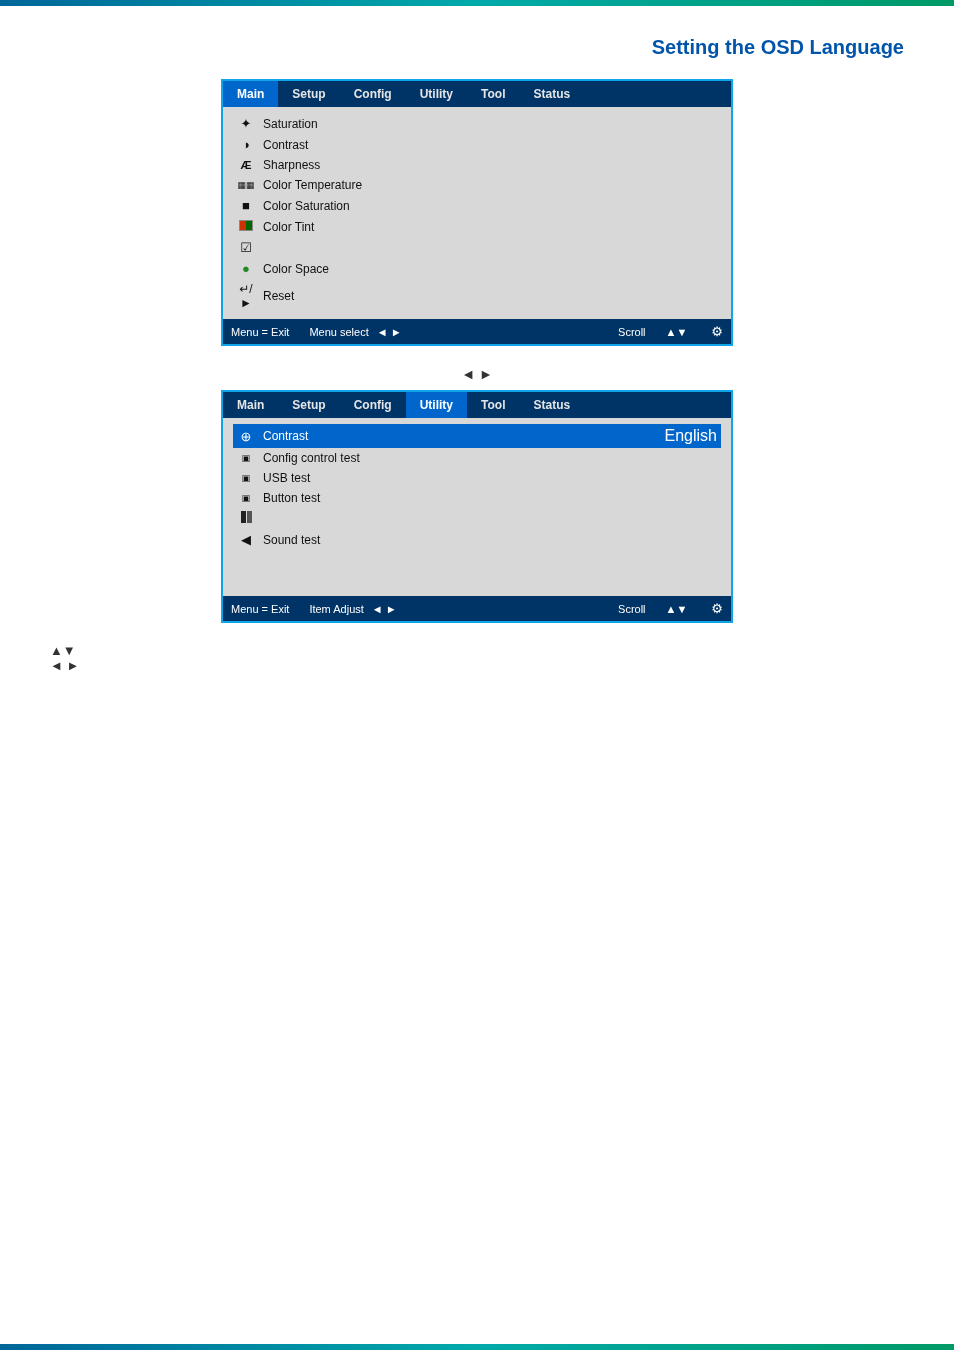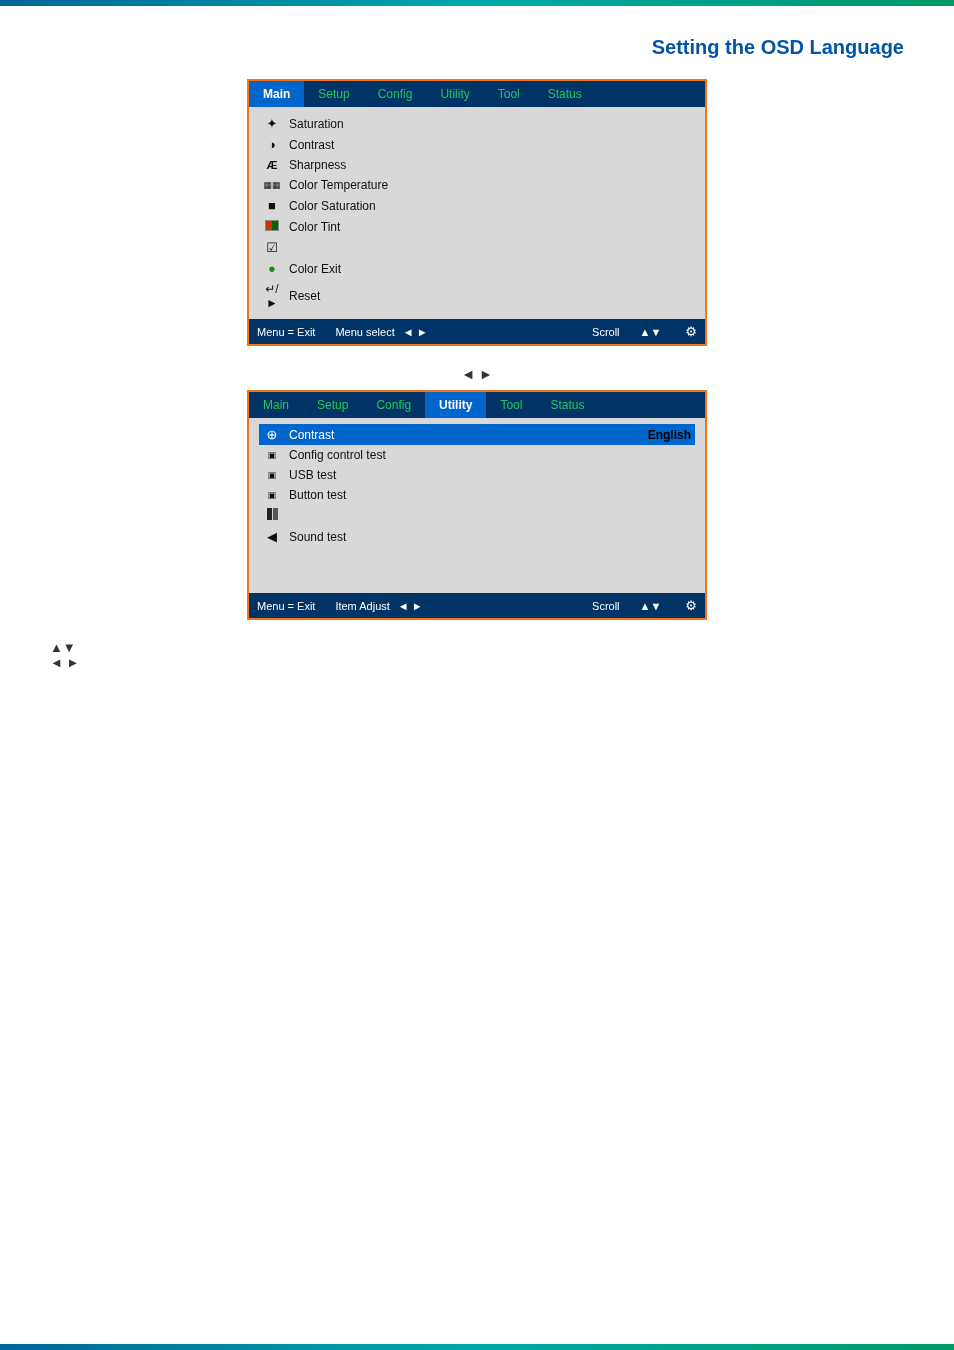--- a/index.html
+++ b/index.html
@@ -35,37 +35,37 @@
     .page-title {
       color: #0055aa;
       font-size: 20px;
       font-weight: bold;
       margin-bottom: 20px;
       text-align: right;
     }
 
     
     .osd-box {
-      border: 2px solid #f97316;
+      border: 2px solid #0ea5e9;
       background: #e8e8e8;
-      width: 460px;
+      width: 512px;
       margin: 0 auto 20px auto;
       font-size: 12px;
     }
 
     .osd-tabs {
       display: flex;
       background: #003366;
     }
 
     .osd-tab {
       padding: 6px 14px;
-      color: #22c55e;
+      color: #e5e5e5;
       font-size: 12px;
-      font-weight: normal;
+      font-weight: bold;
     }
 
     .osd-tab.active {
       background: #0066cc;
       color: #fff;
       font-weight: bold;
     }
 
     .osd-body {
       background: #d8d8d8;
@@ -91,23 +91,22 @@
       text-align: center;
       font-size: 13px;
       flex-shrink: 0;
     }
 
     .osd-label {
       flex: 1;
     }
 
     .osd-value {
-      color: #000000;
-      font-size: 12px;
-      font-weight: bold;
+      color: #ffffff;
+      font-size: 16px;
     }
 
     .osd-footer {
       background: #003366;
       color: #fff;
       display: flex;
       align-items: center;
       padding: 5px 8px;
       font-size: 11px;
       gap: 0;
@@ -178,21 +177,21 @@
         <span class="osd-icon">
           <span style="display:inline-block;width:14px;height:11px;background:linear-gradient(to right,#cc3300 50%,#006600 50%);border:1px solid #888;"></span>
         </span>
         <span class="osd-label">Color Tint</span>
       </div>
       <div class="osd-row">
         <span class="osd-icon">☑</span>
       </div>
       <div class="osd-row">
         <span class="osd-icon" style="color:#228822;">●</span>
-        <span class="osd-label">Color Exit</span>
+        <span class="osd-label">Color Space</span>
       </div>
       <div class="osd-row">
         <span class="osd-icon" style="font-size:12px;">↵/►</span>
         <span class="osd-label">Reset</span>
       </div>
     </div>
     <div class="osd-footer">
       <span class="osd-footer-item">
         <span>Menu = Exit</span>
       </span>

